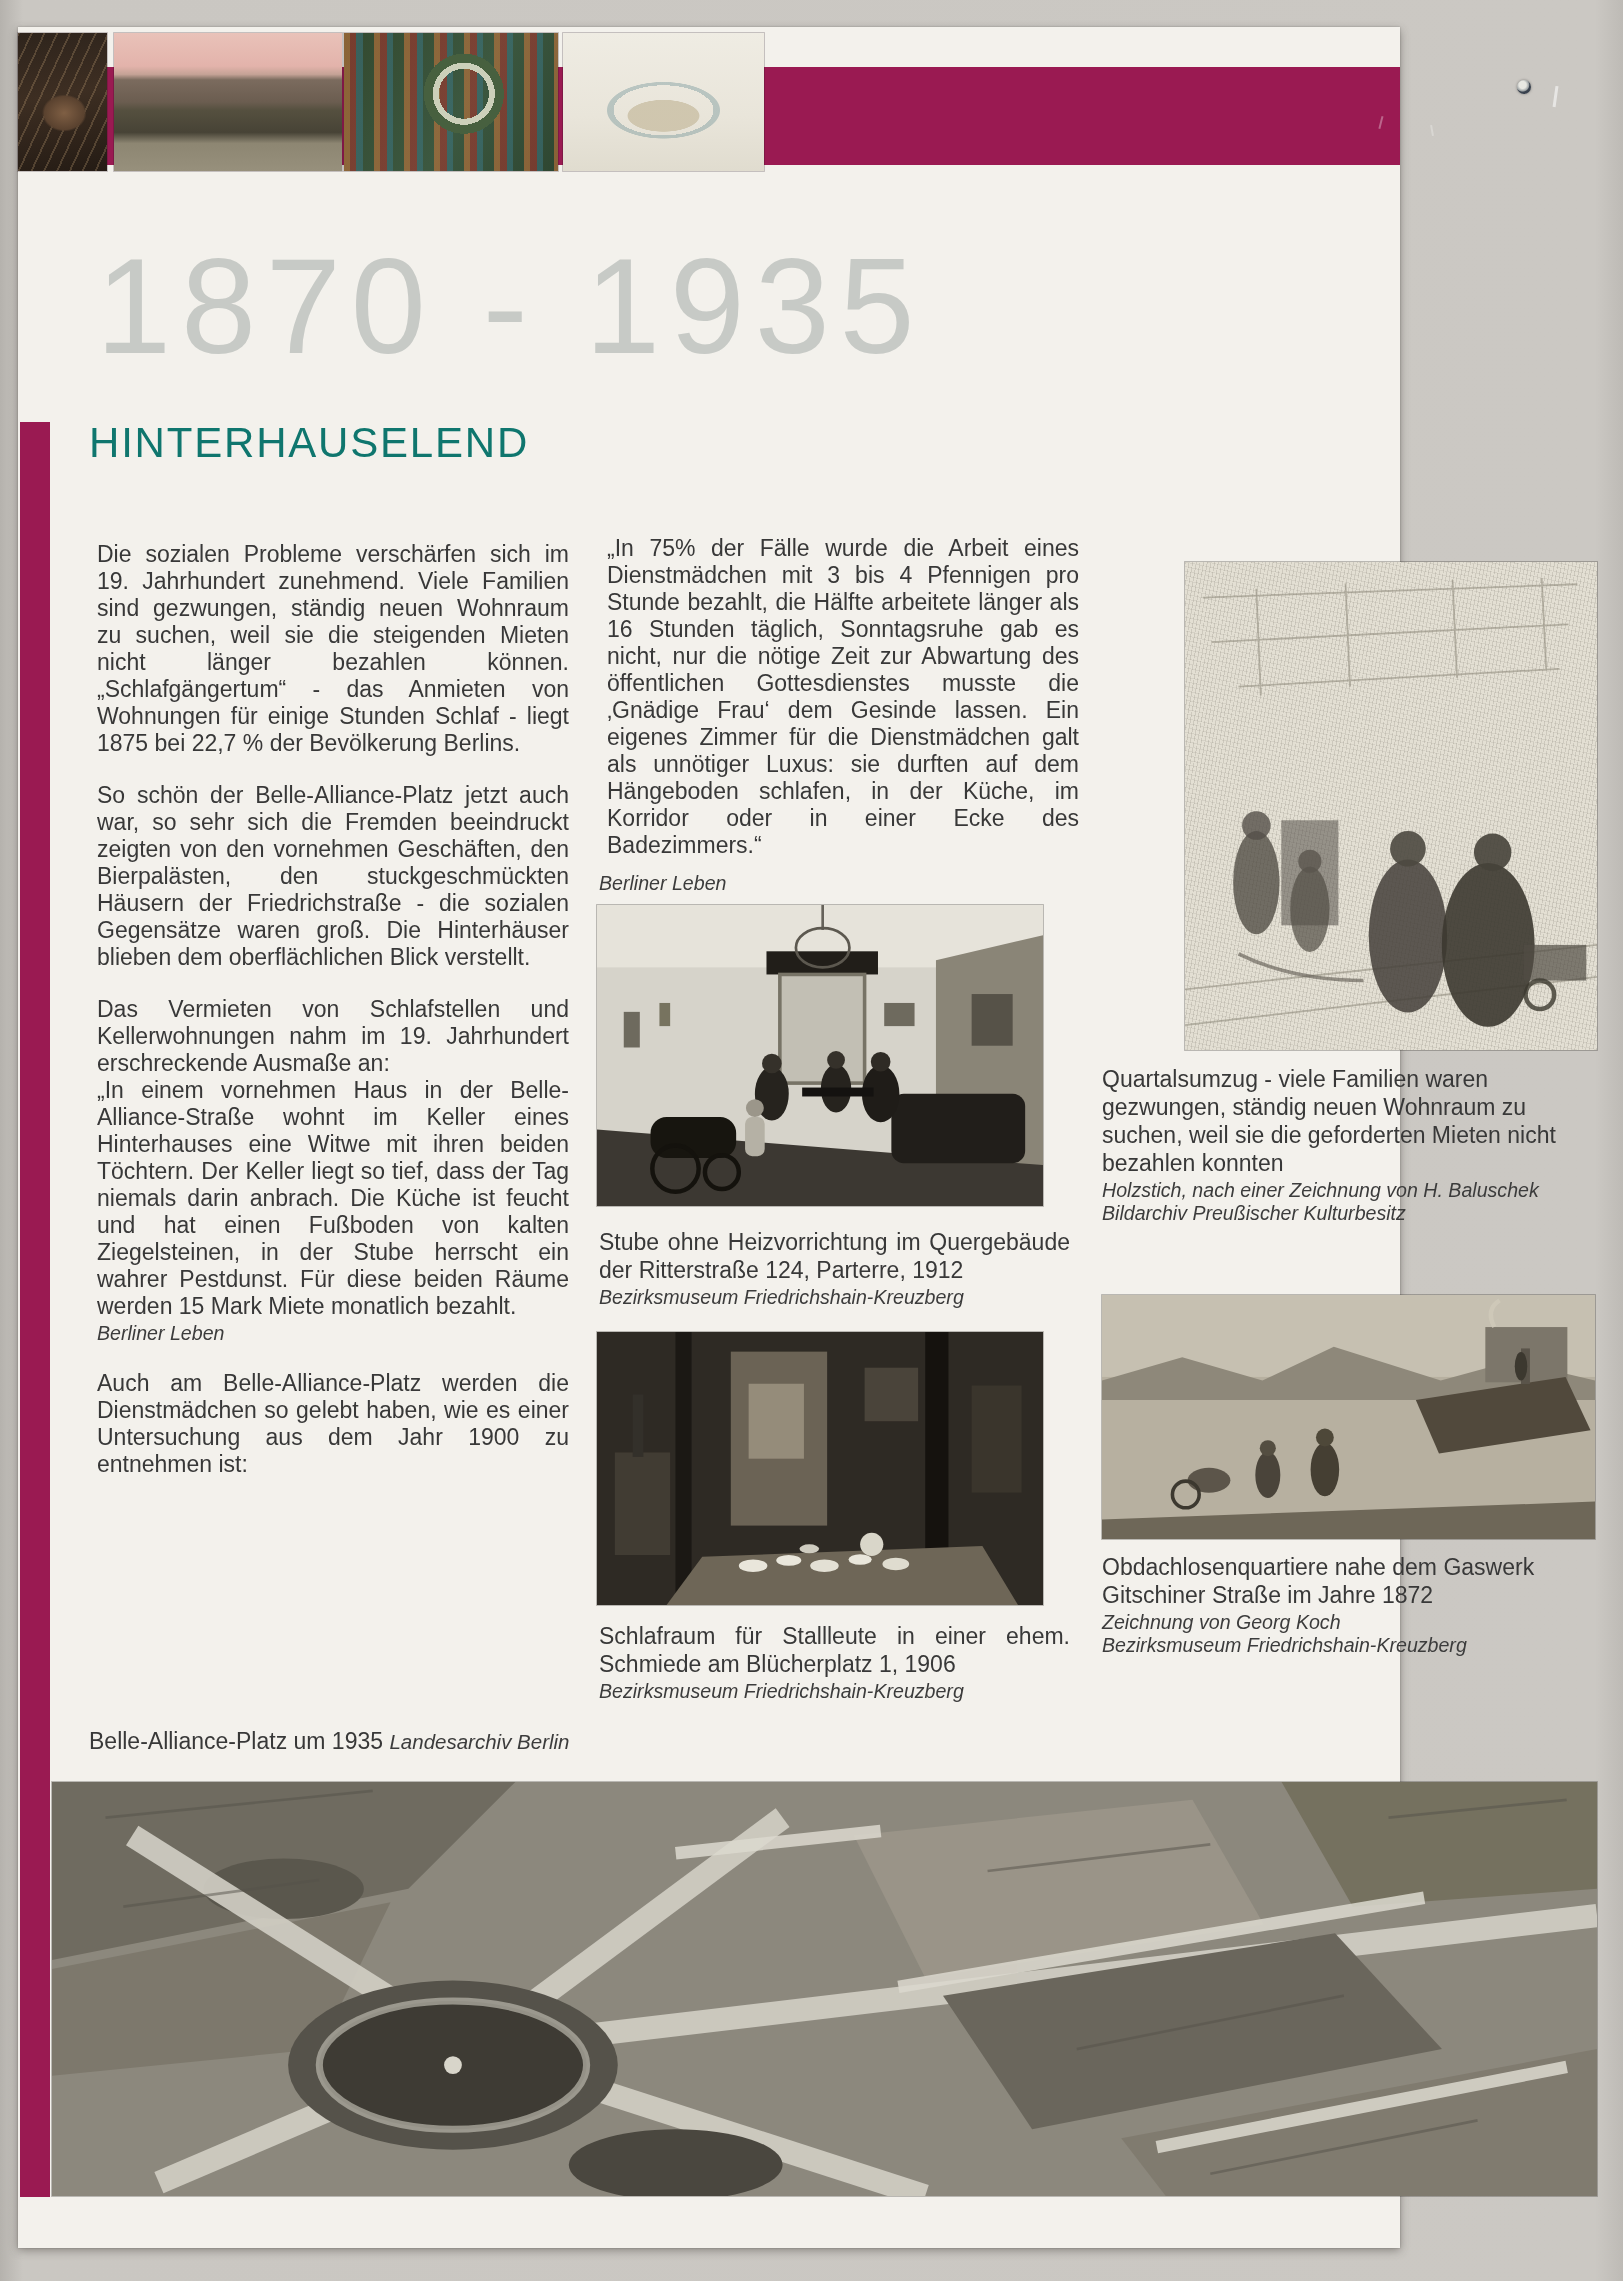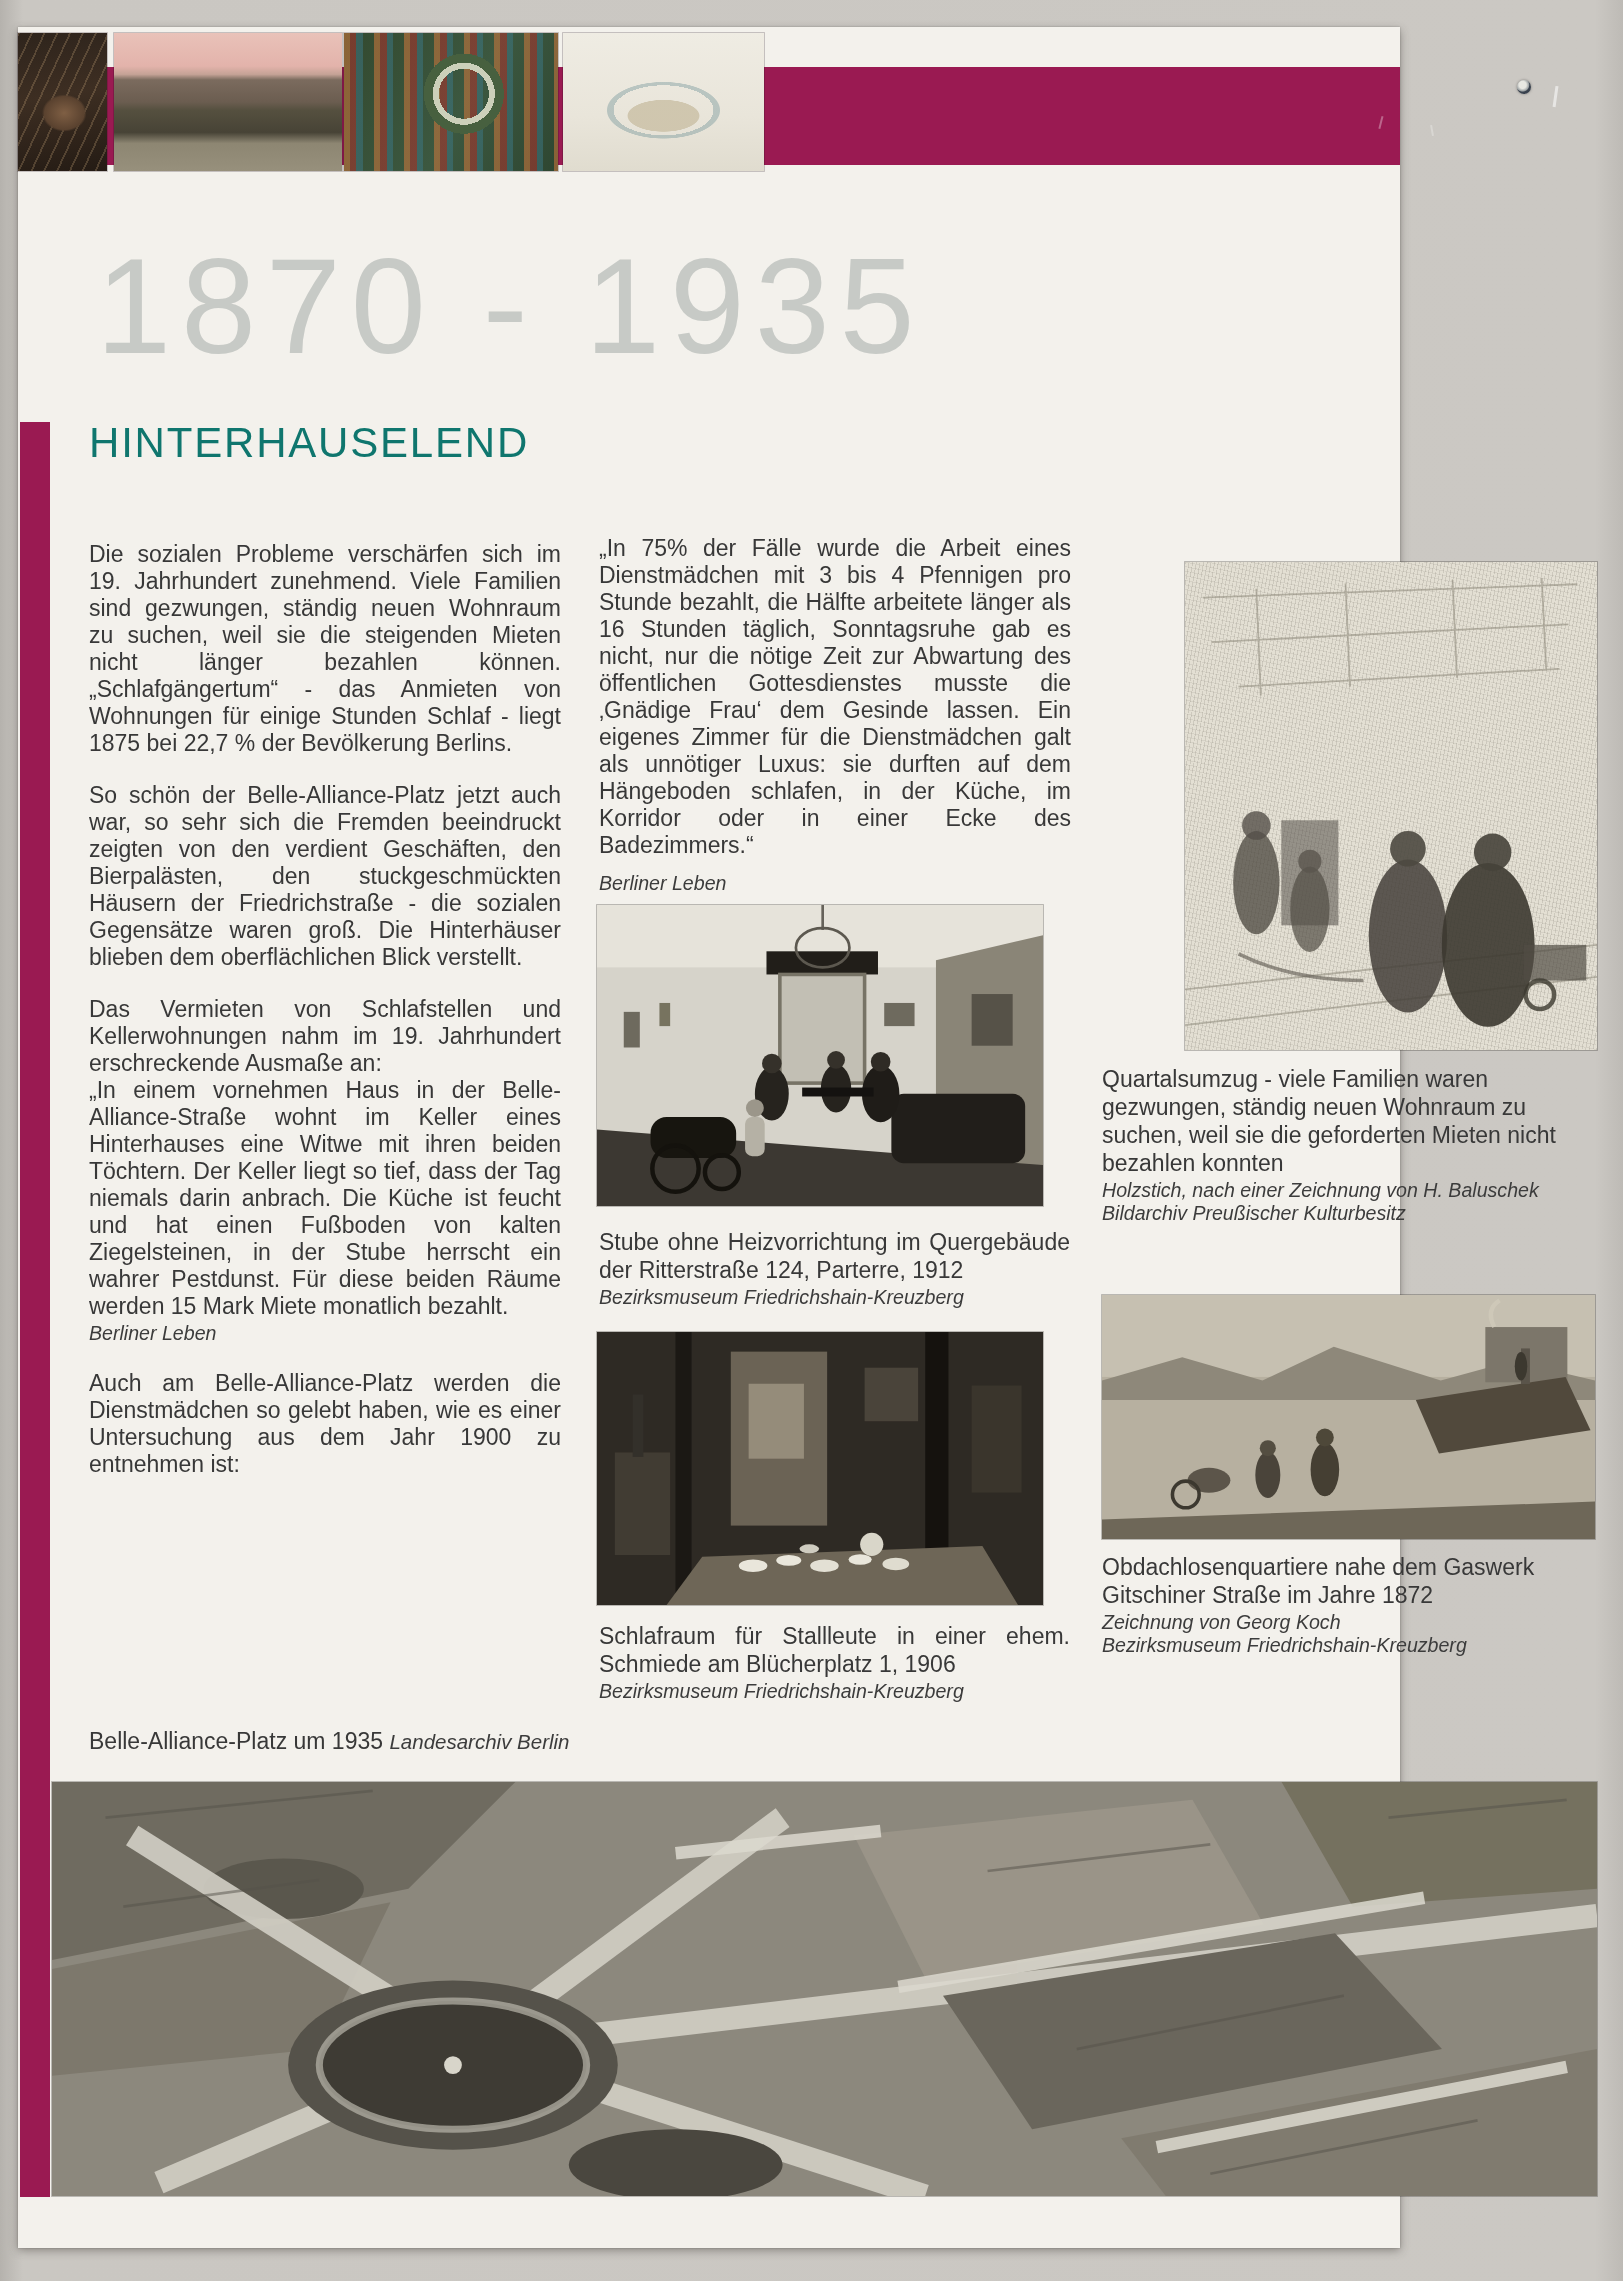--- a/index.html
+++ b/index.html
@@ -46,21 +46,21 @@
     position:absolute;left:78px;top:212px;
     font-size:135px;line-height:1;letter-spacing:9.8px;
     color:#c7cac6;font-weight:400;white-space:nowrap;
   }
   .title{
     position:absolute;left:71px;top:392px;
     font-size:42px;letter-spacing:1.8px;color:#0f766e;font-weight:400;white-space:nowrap;
   }
   .stripe{position:absolute;left:1.8px;top:395px;width:30px;height:1775px;background:#9a1a52;}
   
-  .body-text{font-size:23px;line-height:27px;color:#383838;text-align:justify;hyphens:auto;}
+  .body-text{font-size:23px;line-height:27px;color:#383838;text-align:justify;hyphens:auto;margin-left:8px;}
   .body-text p{margin:0 0 25px 0;}
   .body-text p.tight{margin:0;}
   .src{font-style:italic;font-size:19.6px;line-height:23px;color:#3c3c3c;}
   .caption{font-size:23px;line-height:28px;color:#383838;}
   .caption.just{text-align:justify;}
   .credit{font-style:italic;font-size:19.6px;line-height:23px;color:#3c3c3c;margin-top:1.8px;}
   .leftcol{position:absolute;left:71px;top:514px;width:472px;}
   .midquote{position:absolute;left:581px;top:508px;width:472px;}
   .midsrc{position:absolute;left:581px;top:845px;width:472px;}
   
@@ -95,21 +95,21 @@
   <div class="scratch s1"></div>
   <div class="scratch s2"></div>
   <div class="scratch s3"></div>
 
   <div class="years">1870 - 1935</div>
   <div class="title">HINTERHAUSELEND</div>
   <div class="stripe"></div>
 
   <div class="leftcol body-text">
     <p>Die sozialen Probleme verschärfen sich im 19. Jahrhundert zunehmend. Viele Familien sind gezwungen, ständig neuen Wohnraum zu suchen, weil sie die steigenden Mieten nicht länger bezahlen können. „Schlafgängertum“ - das Anmieten von Wohnungen für einige Stunden Schlaf - liegt 1875 bei 22,7 % der Bevölkerung Berlins.</p>
-    <p>So schön der Belle-Alliance-Platz jetzt auch war, so sehr sich die Fremden beeindruckt zeigten von den verdient Geschäften, den Bierpalästen, den stuckgeschmückten Häusern der Friedrichstraße - die sozialen Gegensätze waren groß. Die Hinterhäuser blieben dem oberflächlichen Blick verstellt.</p>
+    <p>So schön der Belle-Alliance-Platz jetzt auch war, so sehr sich die Fremden beeindruckt zeigten von den vornehmen Geschäften, den Bierpalästen, den stuckgeschmückten Häusern der Friedrichstraße - die sozialen Gegensätze waren groß. Die Hinterhäuser blieben dem oberflächlichen Blick verstellt.</p>
     <p class="tight">Das Vermieten von Schlafstellen und Kellerwohnungen nahm im 19. Jahrhundert erschreckende Ausmaße an:</p>
     <p class="tight">„In einem vornehmen Haus in der Belle-Alliance-Straße wohnt im Keller eines Hinterhauses eine Witwe mit ihren beiden Töchtern. Der Keller liegt so tief, dass der Tag niemals darin anbrach. Die Küche ist feucht und hat einen Fußboden von kalten Ziegelsteinen, in der Stube herrscht ein wahrer Pestdunst. Für diese beiden Räume werden 15 Mark Miete monatlich bezahlt.</p>
     <p class="src" style="margin:1.8px 0 25px 0;">Berliner Leben</p>
     <p>Auch am Belle-Alliance-Platz werden die Dienstmädchen so gelebt haben, wie es einer Untersuchung aus dem Jahr 1900 zu entnehmen ist:</p>
   </div>
 
   <div class="midquote body-text">
     <p class="tight">„In 75% der Fälle wurde die Arbeit eines Dienstmädchen mit 3 bis 4 Pfennigen pro Stunde bezahlt, die Hälfte arbeitete länger als 16 Stunden täglich, Sonntagsruhe gab es nicht, nur die nötige Zeit zur Abwartung des öffentlichen Gottesdienstes musste die ‚Gnädige Frau‘ dem Gesinde lassen. Ein eigenes Zimmer für die Dienstmädchen galt als unnötiger Luxus: sie durften auf dem Hängeboden schlafen, in der Küche, im Korridor oder in einer Ecke des Badezimmers.“</p>
   </div>
   <div class="midsrc src">Berliner Leben</div>

